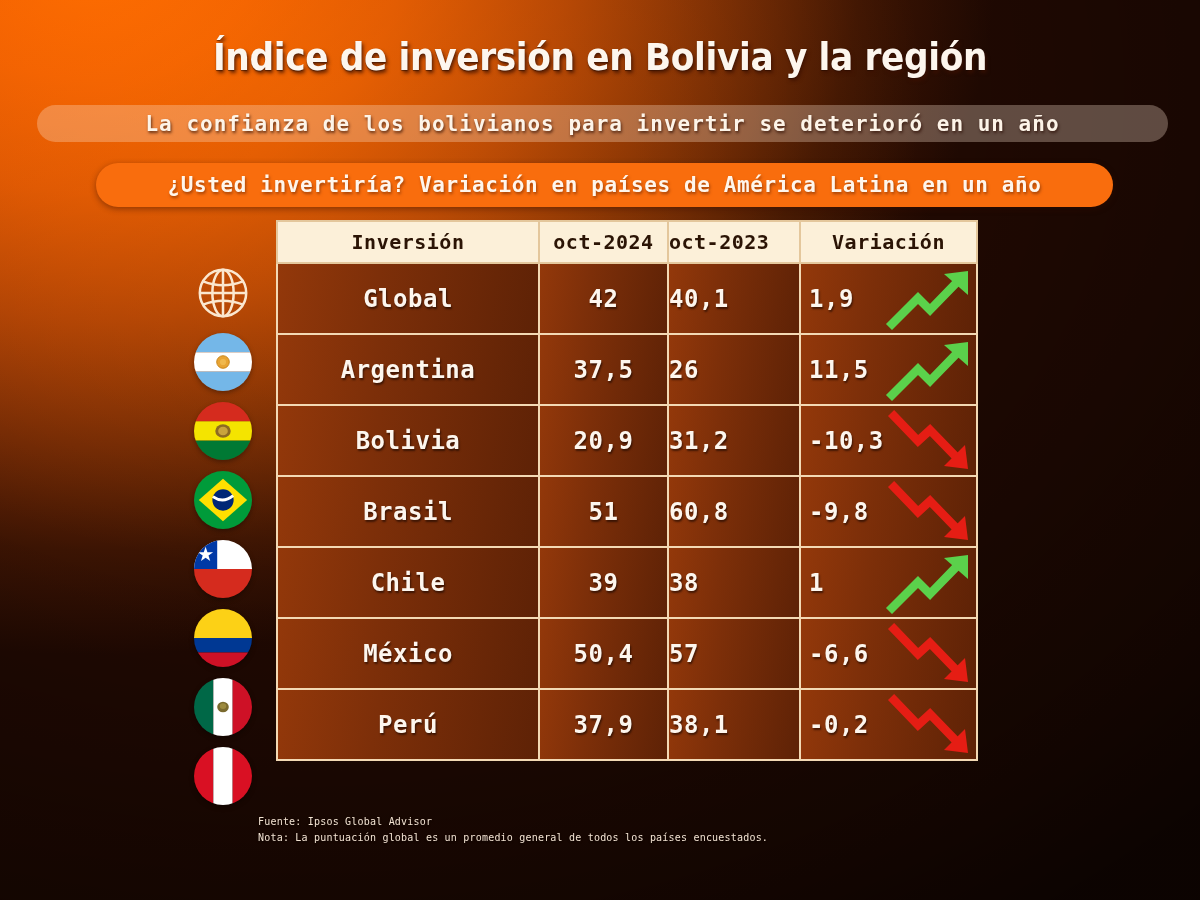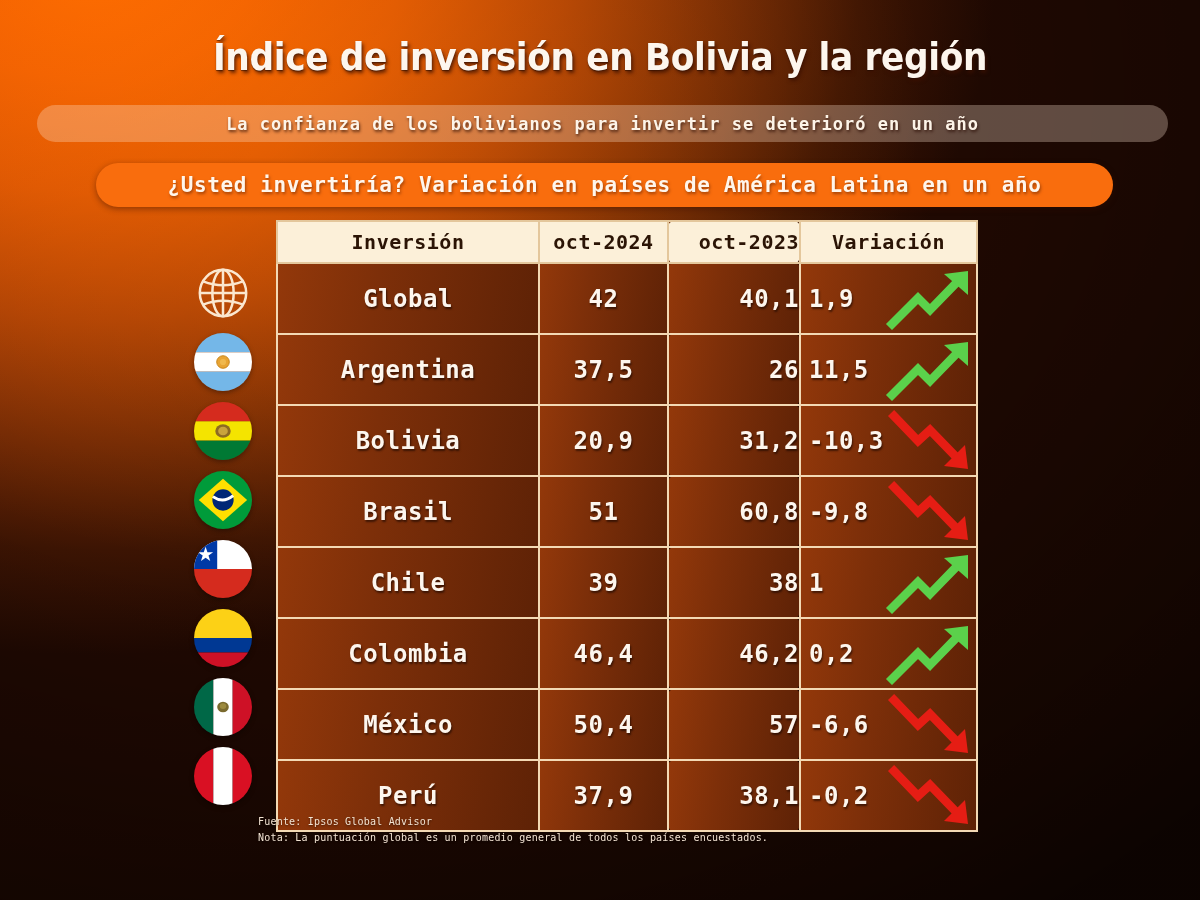--- a/index.html
+++ b/index.html
@@ -59,21 +59,21 @@
     font-family: "DejaVu Sans Mono", monospace;
     font-weight: bold;
   }
   #bar-subtitle {
     top: 105px;
     left: 37px;
     width: 1131px;
     height: 37px;
     background: rgba(255, 233, 212, 0.30);
     color: #fdf4e8;
-    font-size: 17px;
+    font-size: 21px;
     letter-spacing: 1.0px;
     text-shadow: 1px 2px 3px rgba(40,10,0,0.7);
   }
   #bar-question {
     top: 163px;
     left: 96px;
     width: 1017px;
     height: 44px;
     background: #f96d0d;
     color: #fff6ec;
@@ -131,21 +131,21 @@
   #table tbody td {
     height: 69px;
     font-size: 24px;
     color: #fdf6ee;
     background: linear-gradient(100deg, #93380a 0%, #7d2f09 38%, #5e2206 100%);
     text-shadow: 1px 2px 2px rgba(20,5,0,0.6);
     letter-spacing: 0.5px;
   }
   .c-name   { width: 260px; text-align: center; }
   .c-v2024  { width: 127px; text-align: center; }
-  .c-v2023  { width: 130px; text-align: right; border-radius: 6px; }
+  .c-v2023  { width: 130px; text-align: left; }
   .c-var    { width: 175px; text-align: left; padding-left: 8px !important; position: relative; }
   .var-cell {
     display: flex;
     align-items: center;
     height: 100%;
     position: relative;
   }
   .var-val { z-index: 2; }
   .arrow {
     position: absolute;
@@ -336,36 +336,20 @@
               <span class="arrow"><svg viewBox="0 0 90 62" width="90" height="62">
                   <g stroke="#5bd14b" stroke-width="8.5" fill="none" stroke-linecap="square" stroke-linejoin="miter">
                     <polyline points="8,56 34,30 46,42 76,11"></polyline>
                   </g>
                   <polygon points="84,3 84,27 60,6" fill="#5bd14b"></polygon>
                 </svg></span>
             </div>
           </td>
         </tr>
         <tr>
-          <td class="c-name">Colombia</td>
-          <td class="c-v2024">46,4</td>
-          <td class="c-v2023">46,2</td>
-          <td class="c-var">
-            <div class="var-cell">
-              <span class="var-val">0,2</span>
-              <span class="arrow"><svg viewBox="0 0 90 62" width="90" height="62">
-                  <g stroke="#5bd14b" stroke-width="8.5" fill="none" stroke-linecap="square" stroke-linejoin="miter">
-                    <polyline points="8,56 34,30 46,42 76,11"></polyline>
-                  </g>
-                  <polygon points="84,3 84,27 60,6" fill="#5bd14b"></polygon>
-                </svg></span>
-            </div>
-          </td>
-        </tr>
-        <tr>
           <td class="c-name">México</td>
           <td class="c-v2024">50,4</td>
           <td class="c-v2023">57</td>
           <td class="c-var">
             <div class="var-cell">
               <span class="var-val">-6,6</span>
               <span class="arrow"><svg viewBox="0 0 90 62" width="90" height="62">
                   <g stroke="#e51d14" stroke-width="8.5" fill="none" stroke-linecap="square" stroke-linejoin="miter">
                     <polyline points="10,6 34,31 46,20 76,51"></polyline>
                   </g>

